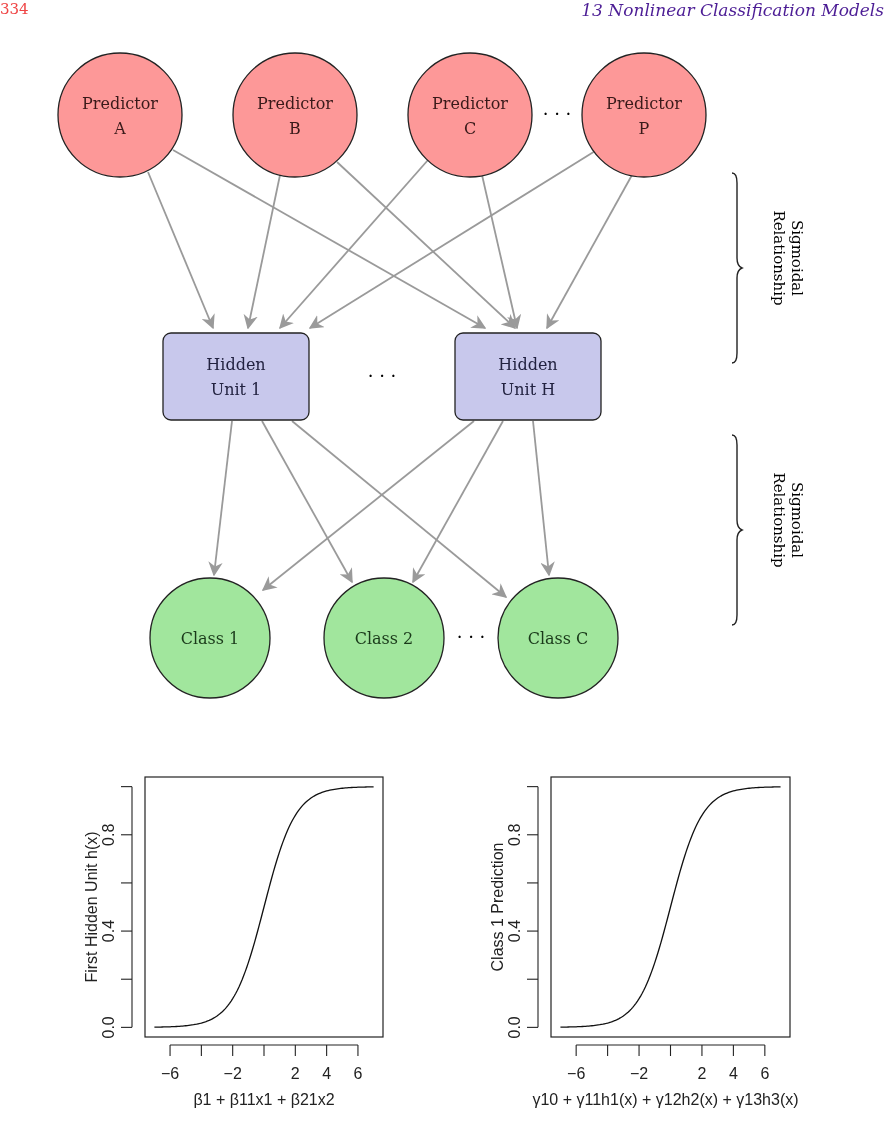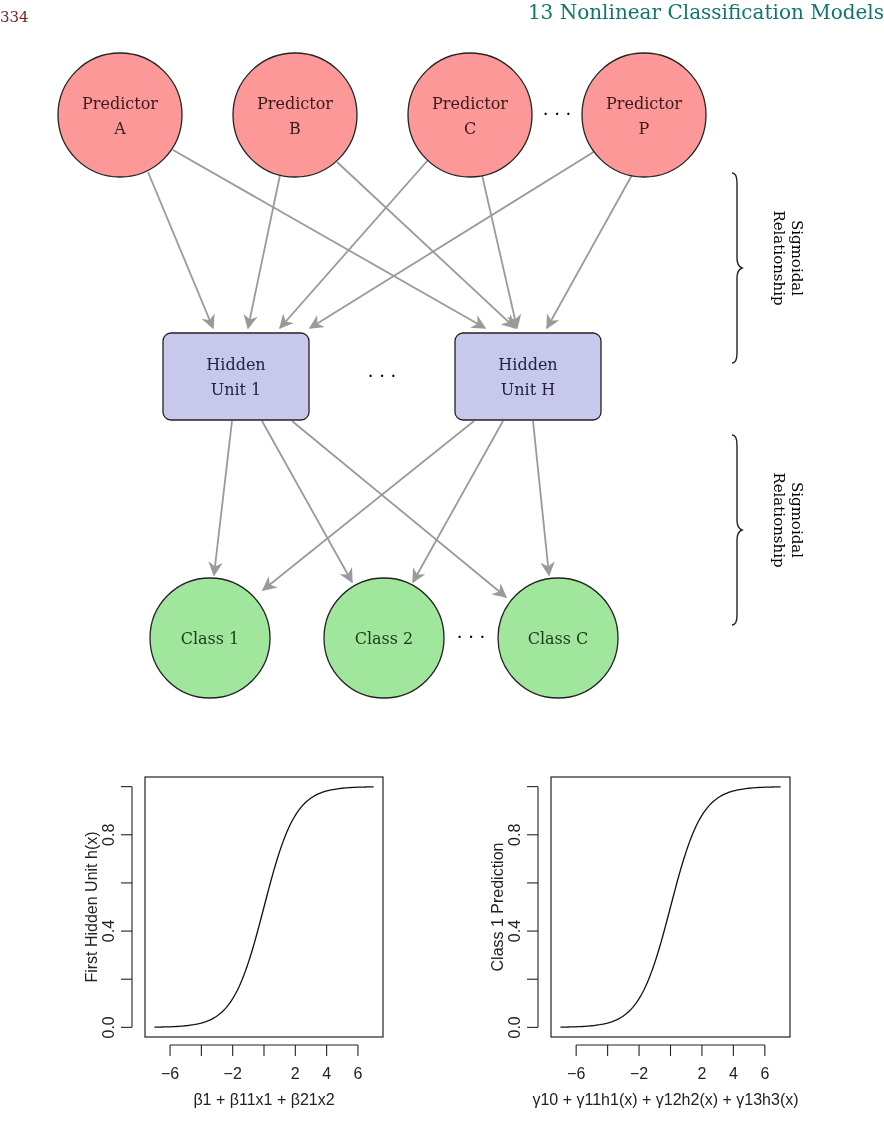--- a/index.html
+++ b/index.html
@@ -1,20 +1,20 @@
 <!DOCTYPE html>
 <html><head>
 <meta charset="utf-8">
 <style>
   html, body { margin: 0; padding: 0; background: #ffffff; }
   body { width: 884px; height: 1127px; position: relative; overflow: hidden; }
   .serif { font-family: "DejaVu Serif", "Liberation Serif", serif; }
   .sans { font-family: "Liberation Sans", "DejaVu Sans", sans-serif; }
-  #page-number { position: absolute; left: 0; top: 8px; font-size: 15px; color: #7f1d1d; }
-  #running-header { position: absolute; right: 0; top: 0; font-size: 20px; color: #0f766e; }
+  #page-number { position: absolute; left: 0; top: 0; font-size: 15px; color: #ef4444; }
+  #running-header { position: absolute; right: 0; top: 0; font-size: 17px; color: #4c1d95; font-style: italic; }
   svg { position: absolute; left: 0; top: 0; }
 </style>
 </head>
 <body>
 
 <div id="page-number" class="serif">334</div>
 <div id="running-header" class="serif">13 Nonlinear Classification Models</div>
 
 <svg id="net" width="884" height="740">
   <defs>

